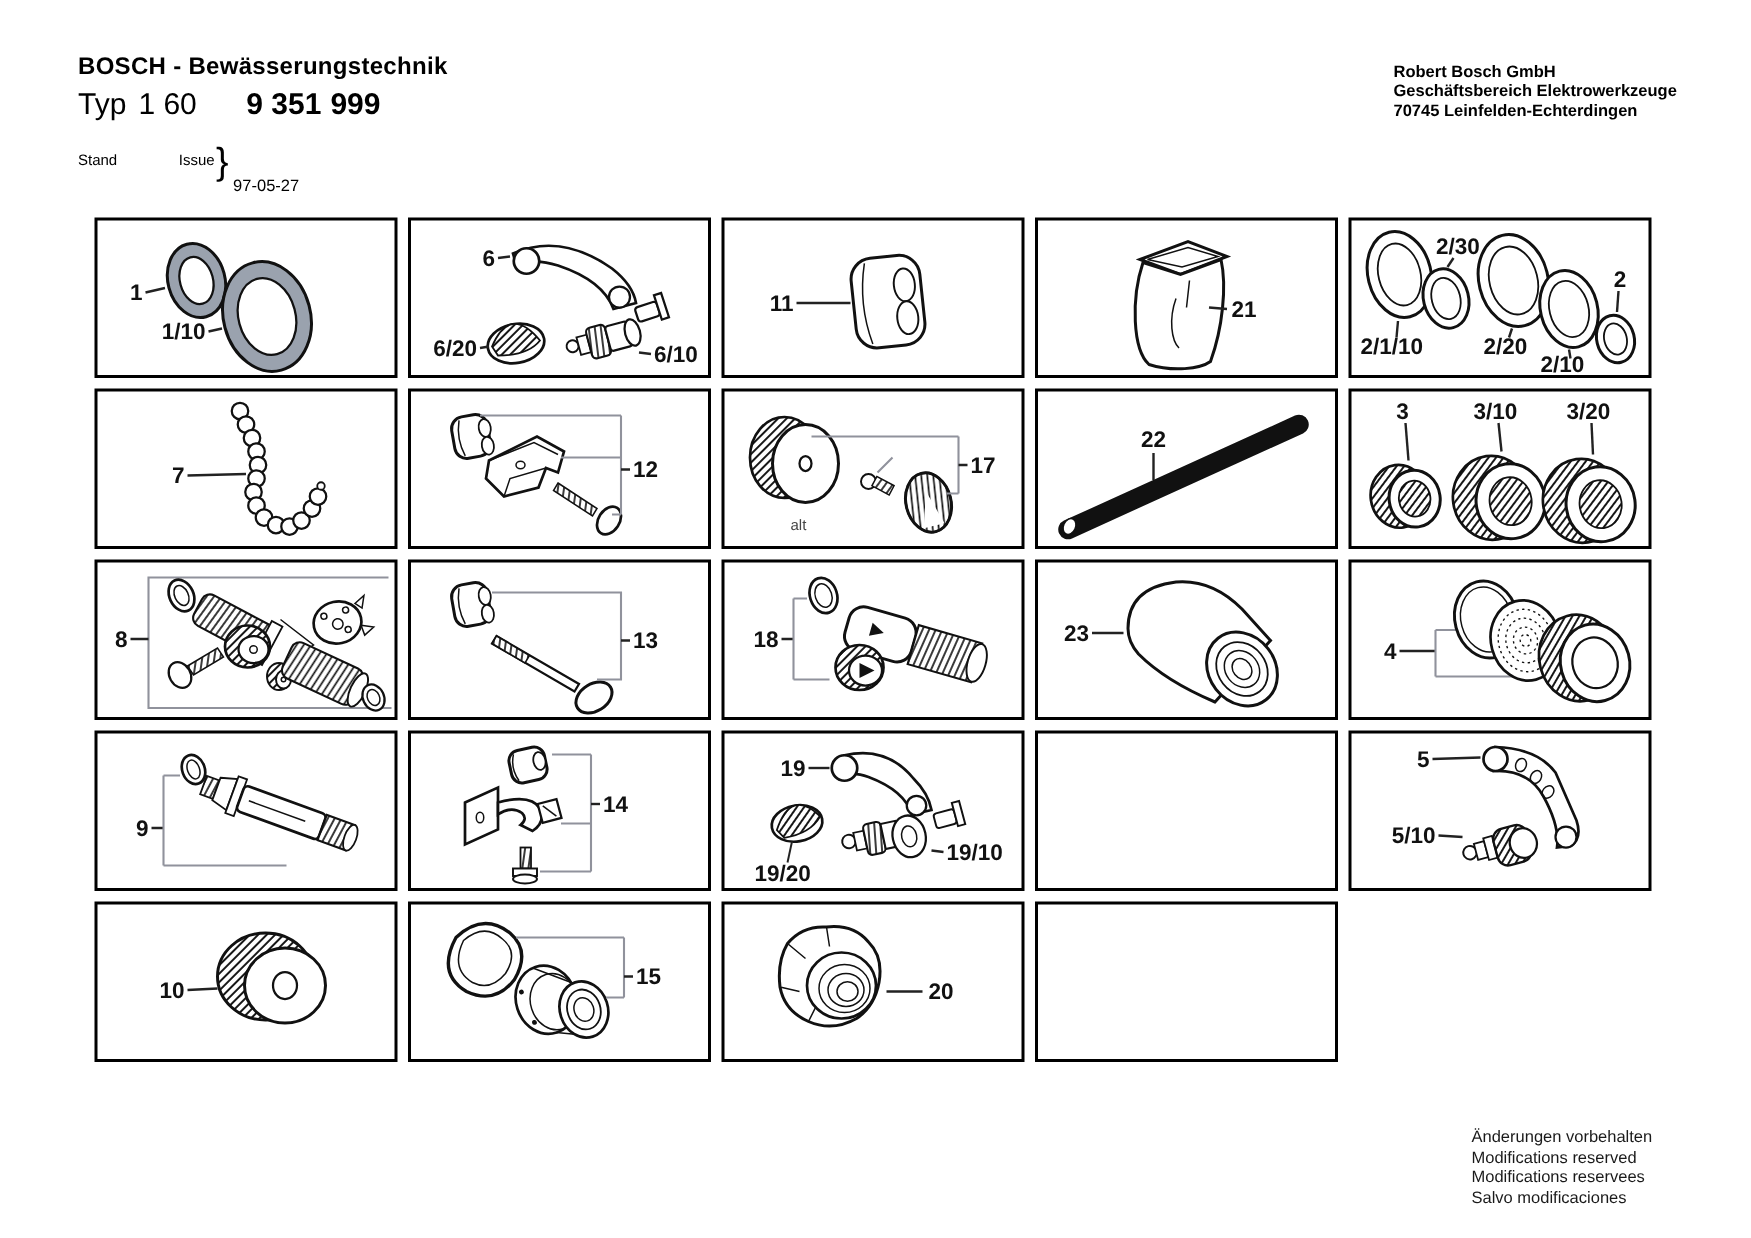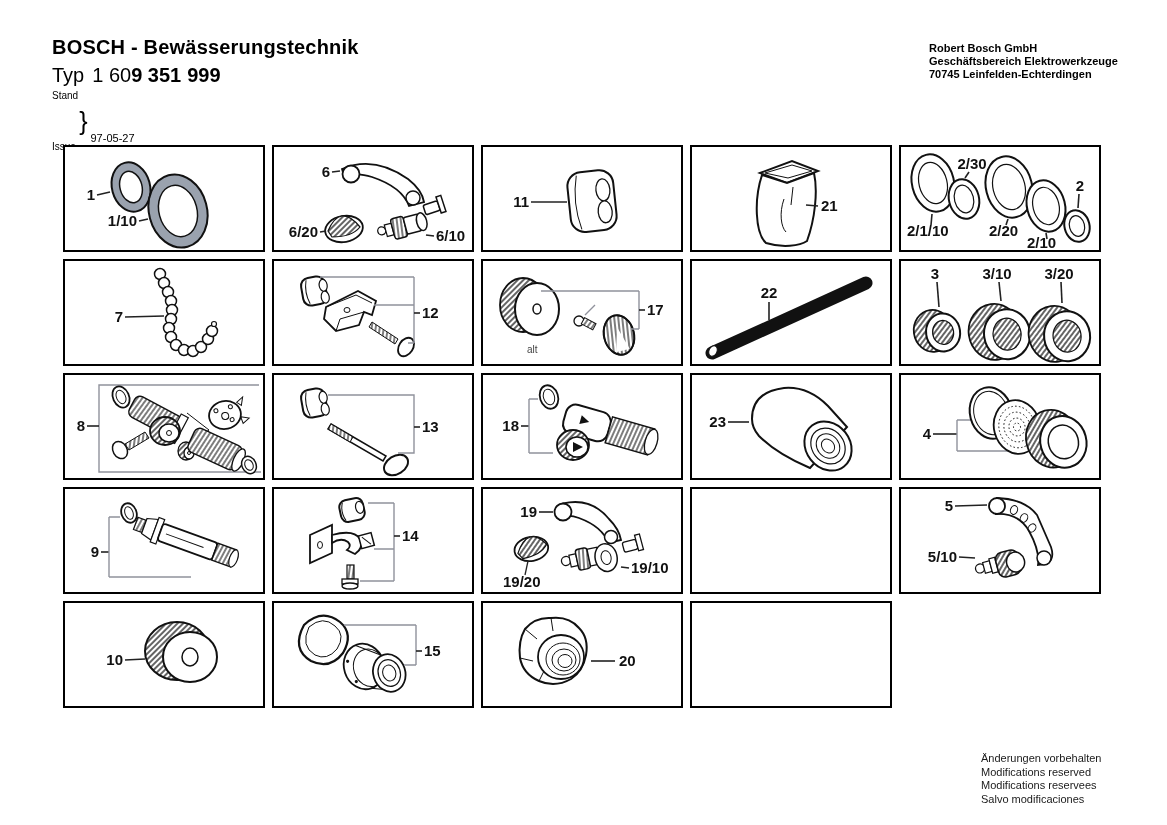--- a/index.html
+++ b/index.html
@@ -1,26 +1,26 @@
 <!DOCTYPE html>
 <html><head>
 <meta charset="utf-8">
 <style>
   html,body{margin:0;padding:0;}
   body{width:1167px;height:825px;background:#fff;position:relative;overflow:hidden;
        font-family:"Liberation Sans",sans-serif;color:#000;}
 
   .hdr{position:absolute;left:52px;top:36px;}
-  .brand{font-size:20px;font-weight:bold;letter-spacing:.2px;}
+  .brand{font-size:16px;font-weight:bold;letter-spacing:.2px;}
   .typ-line{font-size:20px;margin-top:5px;}
   .typ-label{font-weight:normal;margin-right:8px;}
-  .typ-b{font-weight:bold;}
+  .typ-b{font-weight:bold;padding-left:33px;}
   .typ-c{margin-left:6px;font-weight:bold;}
   .stand{display:flex;align-items:center;margin-top:4px;}
-  .stand-labels{display:flex;flex-direction:column;font-size:10px;line-height:10px;gap:41px;}
+  .stand-labels{display:flex;font-size:10px;line-height:10px;gap:41px;}
   .brace{font-size:25px;font-weight:400;margin-left:1px;}
   .date{font-size:11px;margin-left:3px;margin-top:32px;}
 
   .company{position:absolute;left:929px;top:42px;font-size:11px;font-weight:bold;line-height:13px;}
   .notices{position:absolute;left:981px;top:752px;font-size:11px;line-height:13.5px;color:#1a1a1a;}
 
   .grid{position:absolute;left:63px;top:145px;display:grid;
         grid-template-columns:repeat(5,202px);grid-auto-rows:107px;gap:7px;}
   .cell{border:2px solid #000;background:#fff;box-sizing:border-box;}
   .cell svg{display:block;}

